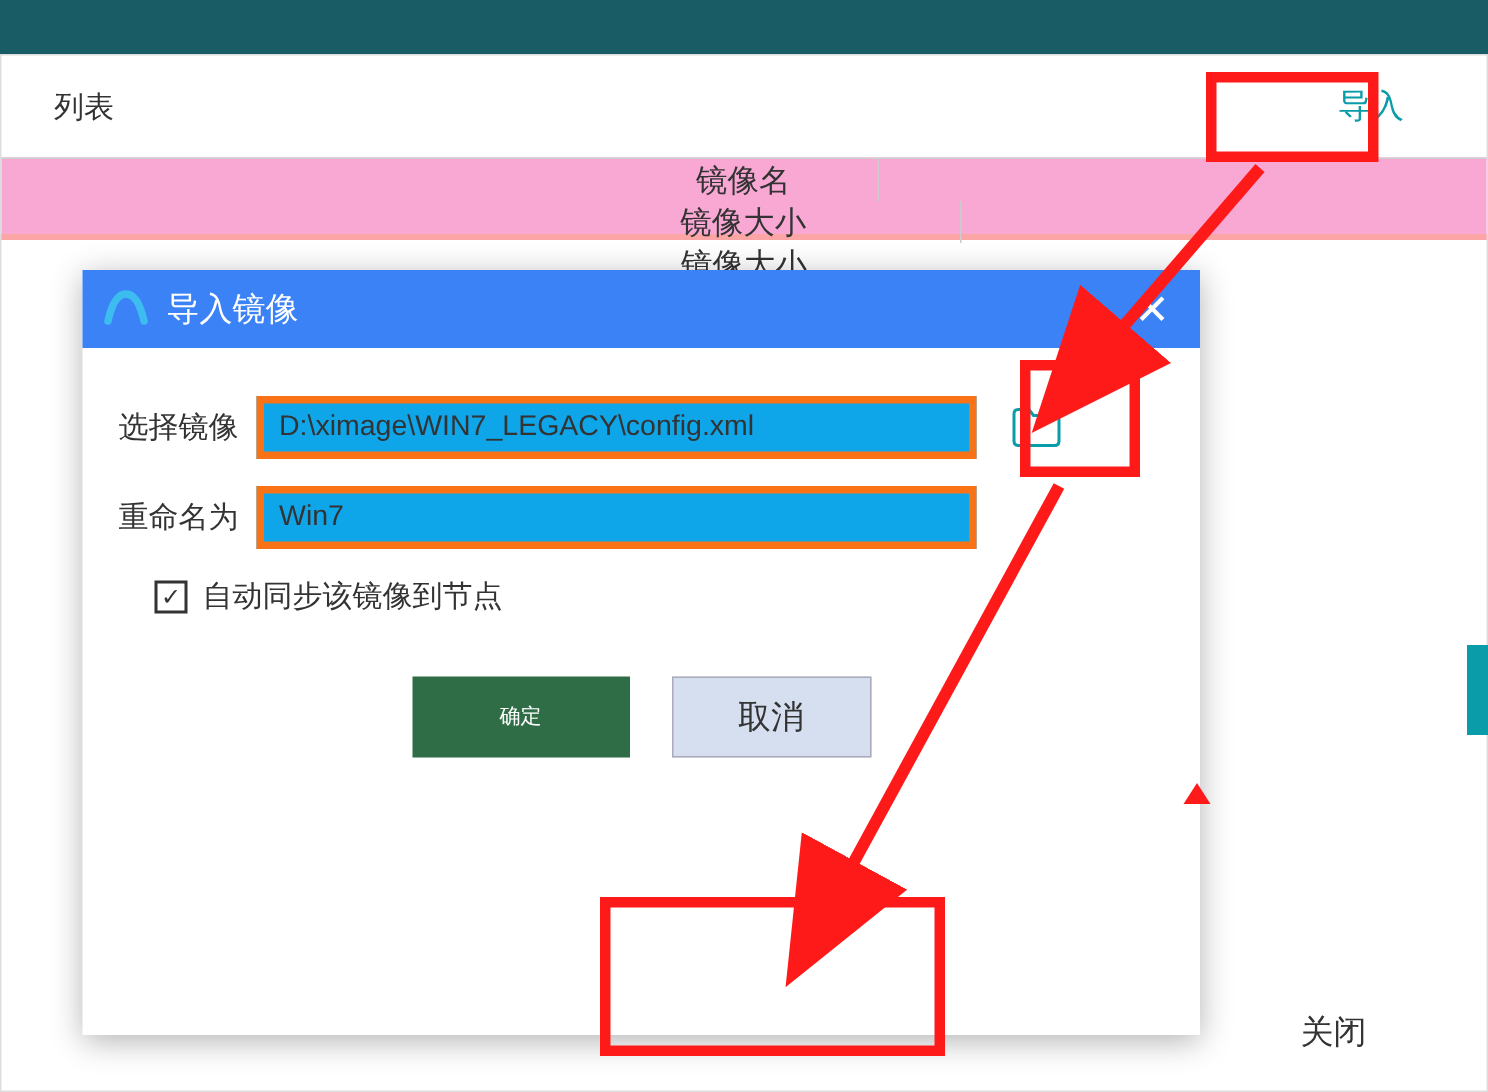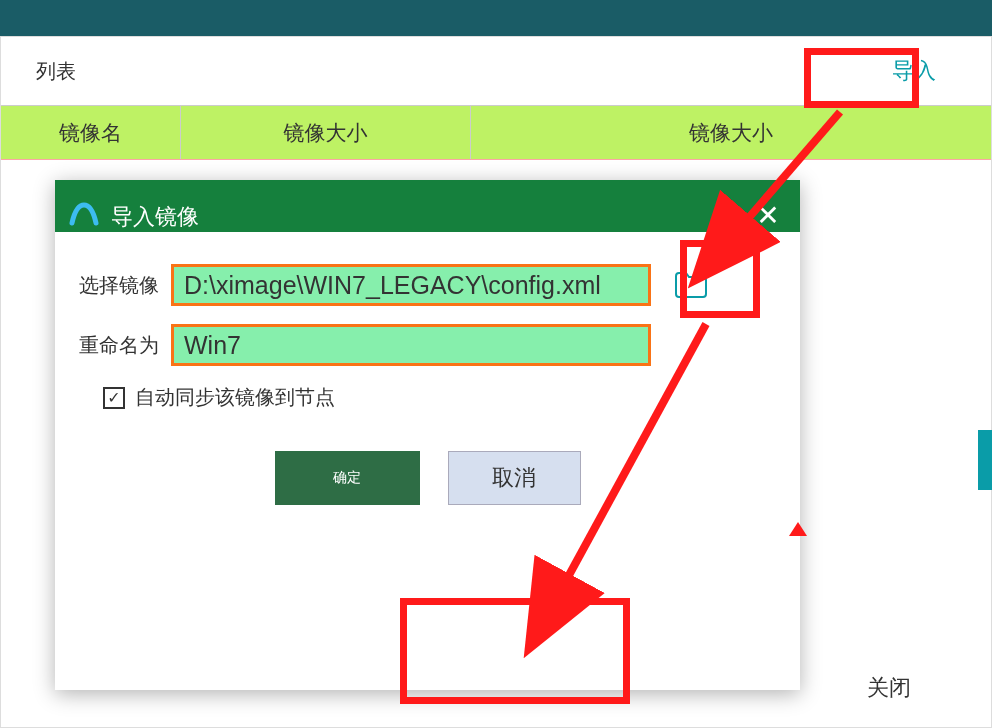--- a/index.html
+++ b/index.html
@@ -35,24 +35,25 @@
     }
     .import-btn {
       color: #0a9ca8;
       font-size: 22px;
       cursor: pointer;
       padding: 8px 20px;
     }
     .columns-row {
       display: flex;
       border-top: 1px solid #ccc;
-      border-bottom: 1px solid #fca5a5;
+      border-bottom: 4px solid #fca5a5;
       height: 55px;
       align-items: center;
-      background: #bef264;
+      background: #f9a8d4;
+      flex-direction: column;
     }
     .col-cell {
       border-right: 1px solid #ccc;
       height: 100%;
       display: flex;
       align-items: center;
       justify-content: center;
       font-size: 21px;
       color: #333;
     }
@@ -74,25 +75,25 @@
       position: absolute;
       top: 180px;
       left: 55px;
       width: 745px;
       height: 510px;
       background: #fff;
       box-shadow: 0 4px 20px rgba(0,0,0,0.3);
       z-index: 10;
     }
     .dialog-title {
-      background: #15803d;
+      background: #3b82f6;
       color: #fff;
       height: 52px;
       display: flex;
-      align-items: flex-end;
+      align-items: center;
       padding: 0 12px;
       font-size: 22px;
     }
     .dialog-logo {
       width: 34px; height: 34px;
       margin-right: 10px;
       display: inline-flex;
       align-items: center; justify-content: center;
     }
     .dialog-close {
@@ -116,25 +117,25 @@
       width: 92px;
       font-size: 20px;
       color: #333;
       line-height: 42px;
       text-align: left;
     }
     .form-input {
       flex: 1;
       max-width: 480px;
       height: 42px;
-      border: 3px solid #f97316;
+      border: 5px solid #f97316;
       padding: 0 10px;
-      font-size: 25px;
-      color: #333;
-      background: #86efac;
+      font-size: 19px;
+      color: #333;
+      background: #0ea5e9;
     }
     .form-textarea {
       flex: 1;
       max-width: 545px;
       height: 140px;
       border: 1px solid #bbb;
       padding: 8px 10px;
       font-size: 19px;
       resize: none;
     }

